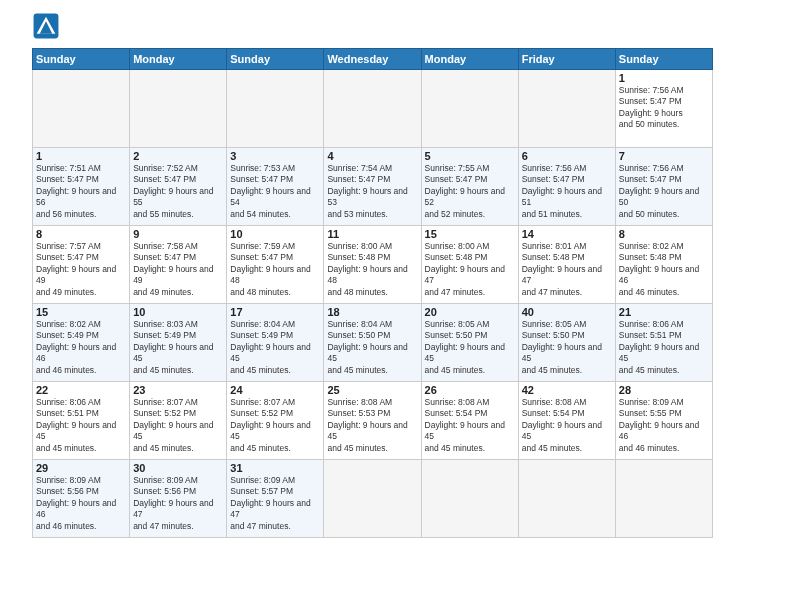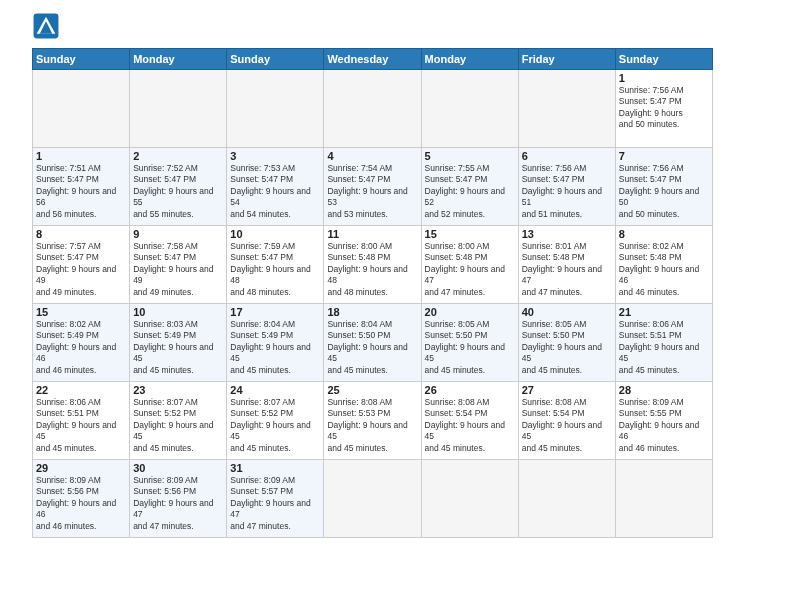--- a/index.html
+++ b/index.html
@@ -186,21 +186,21 @@
           </td>
           <td>
             <span class="day-num">11</span>
             <div class="day-info">Sunrise: 8:00 AM<br>Sunset: 5:48 PM<br>Daylight: 9 hours and 48<br>and 48 minutes.</div>
           </td>
           <td>
             <span class="day-num">15</span>
             <div class="day-info">Sunrise: 8:00 AM<br>Sunset: 5:48 PM<br>Daylight: 9 hours and 47<br>and 47 minutes.</div>
           </td>
           <td>
-            <span class="day-num">13</span>
+            <span class="day-num">14</span>
             <div class="day-info">Sunrise: 8:01 AM<br>Sunset: 5:48 PM<br>Daylight: 9 hours and 47<br>and 47 minutes.</div>
           </td>
           <td>
             <span class="day-num">8</span>
             <div class="day-info">Sunrise: 8:02 AM<br>Sunset: 5:48 PM<br>Daylight: 9 hours and 46<br>and 46 minutes.</div>
           </td>
         </tr>
         <tr>
           <td>
             <span class="day-num">15</span>
@@ -246,21 +246,21 @@
           </td>
           <td>
             <span class="day-num">25</span>
             <div class="day-info">Sunrise: 8:08 AM<br>Sunset: 5:53 PM<br>Daylight: 9 hours and 45<br>and 45 minutes.</div>
           </td>
           <td>
             <span class="day-num">26</span>
             <div class="day-info">Sunrise: 8:08 AM<br>Sunset: 5:54 PM<br>Daylight: 9 hours and 45<br>and 45 minutes.</div>
           </td>
           <td>
-            <span class="day-num">27</span>
+            <span class="day-num">42</span>
             <div class="day-info">Sunrise: 8:08 AM<br>Sunset: 5:54 PM<br>Daylight: 9 hours and 45<br>and 45 minutes.</div>
           </td>
           <td>
             <span class="day-num">28</span>
             <div class="day-info">Sunrise: 8:09 AM<br>Sunset: 5:55 PM<br>Daylight: 9 hours and 46<br>and 46 minutes.</div>
           </td>
         </tr>
         <tr>
           <td>
             <span class="day-num">29</span>

